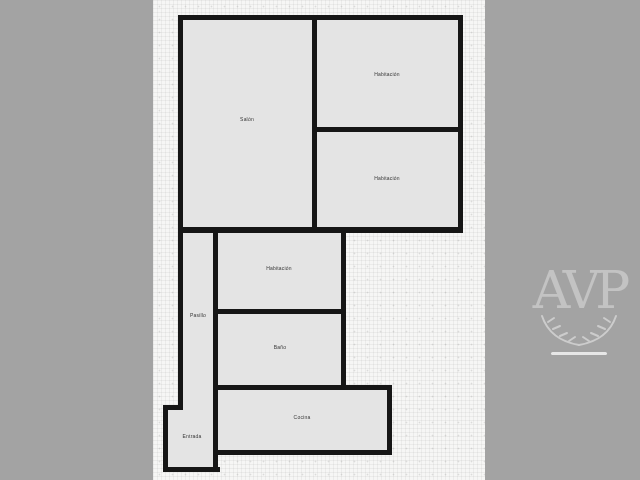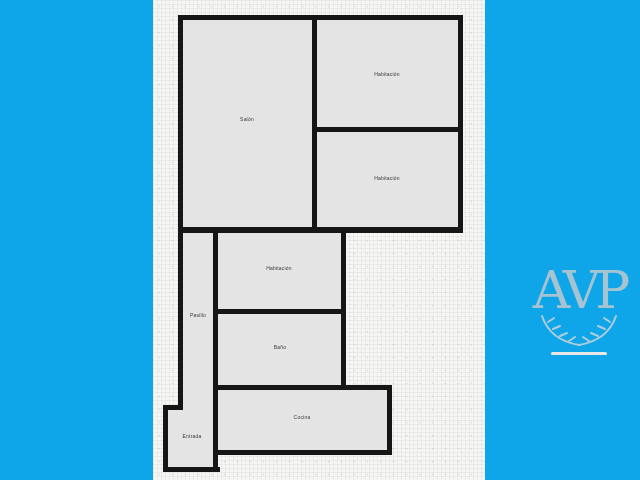--- a/index.html
+++ b/index.html
@@ -8,21 +8,21 @@
     width: 640px;
     height: 480px;
     background: #ffffff;
     font-family: "Liberation Sans", sans-serif;
     overflow: hidden;
   }
   #stage {
     position: relative;
     width: 640px;
     height: 480px;
-    background: #0ea5e9;
+    background: #a3a3a3;
   }
   
   #plan-canvas {
     position: absolute;
     left: 153px; top: 0;
     width: 332px; height: 480px;
     background-color: var(--canvas, #f6f6f5);
     background-image:
       radial-gradient(circle, rgba(110,110,110,0.20) 0.8px, transparent 1.1px),
       linear-gradient(to right, rgba(0,0,0,0.045) 1px, transparent 1px),

